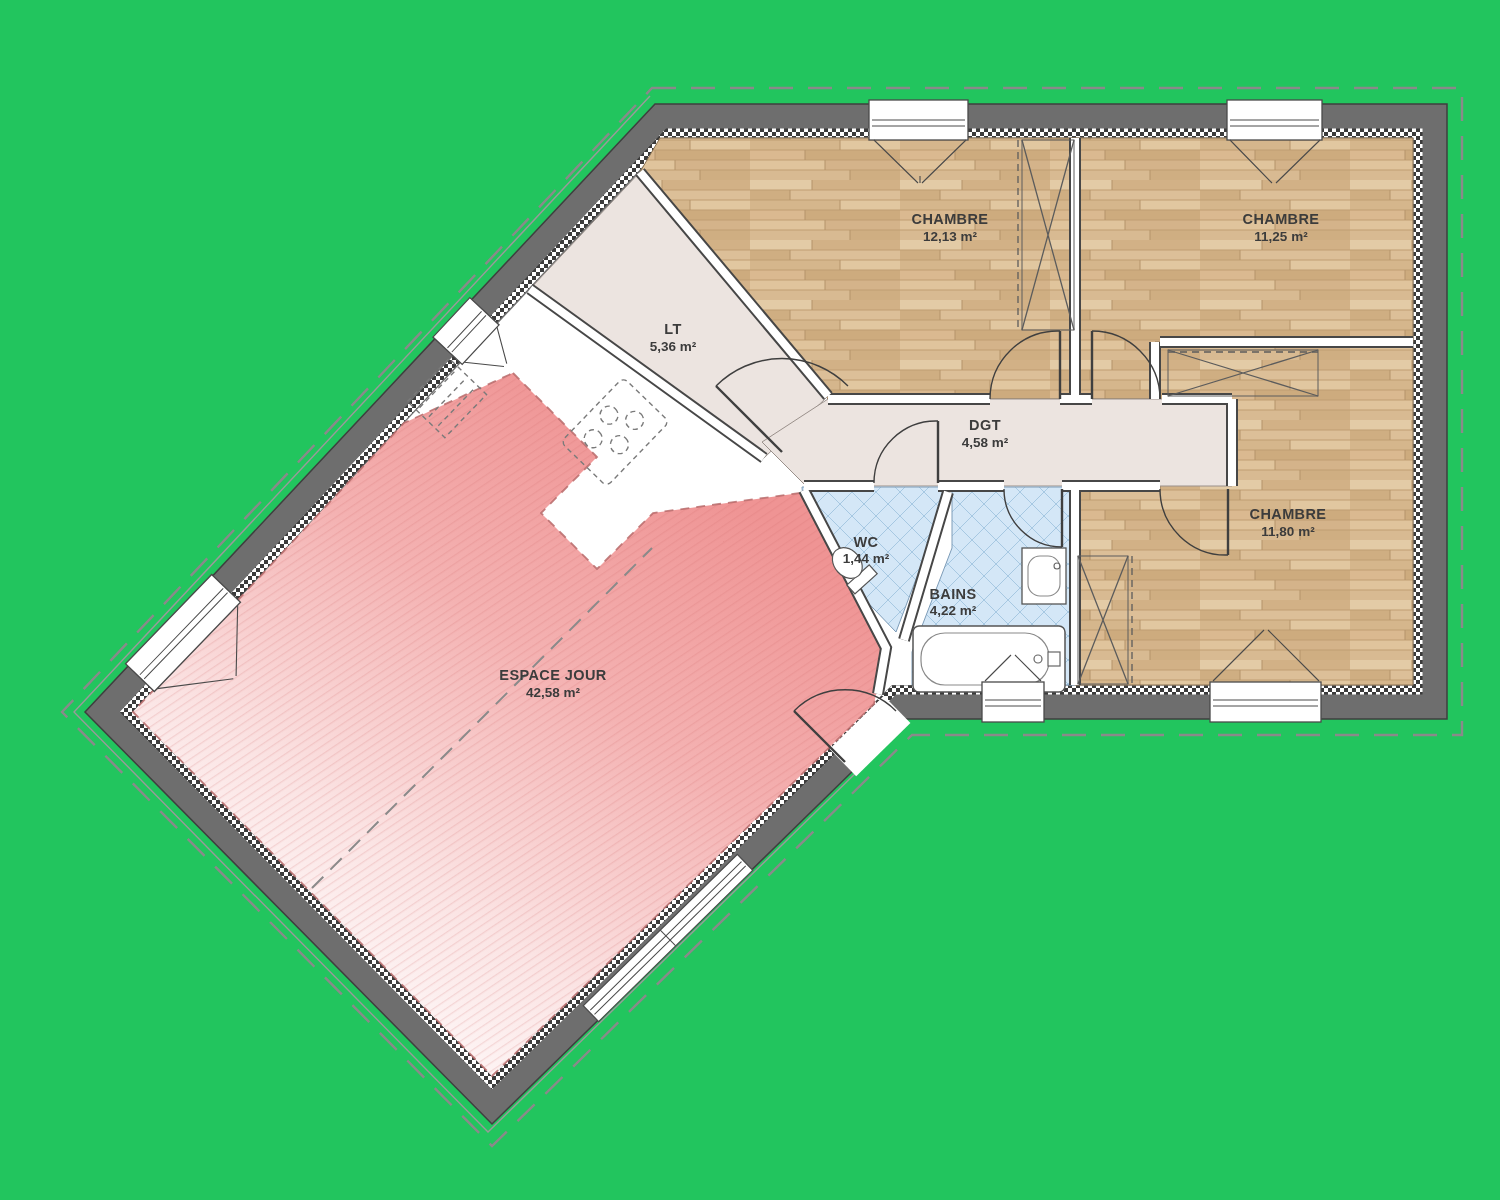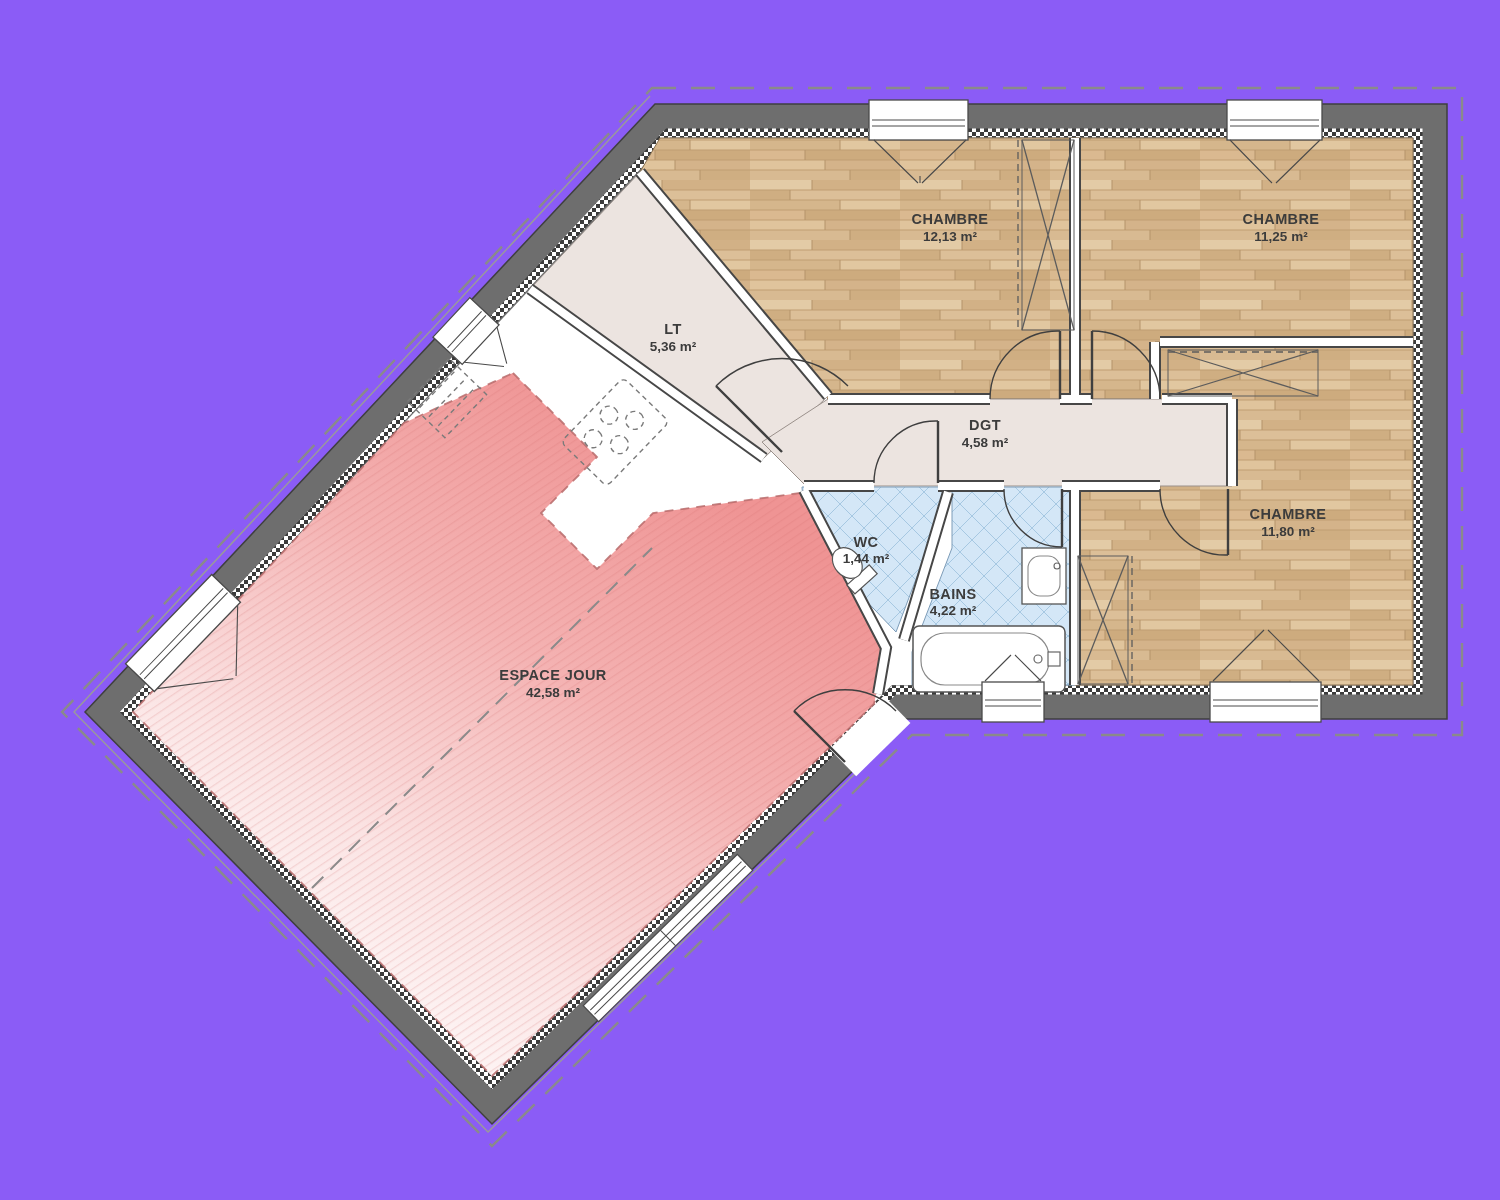--- a/index.html
+++ b/index.html
@@ -1,16 +1,16 @@
 <!DOCTYPE html>
 <html><head>
 <meta charset="utf-8">
 <style>
   html,body{margin:0;padding:0;background:#ffffff;}
-  #stage{position:relative;width:1500px;height:1200px;background:#8b5cf6;overflow:hidden;
+  #stage{position:relative;width:1500px;height:1200px;background:#22c55e;overflow:hidden;
          font-family:"Liberation Sans", sans-serif;}
   svg{position:absolute;left:0;top:0;}
   text.rname{font:700 14.5px "Liberation Sans", sans-serif;fill:#3c3c3c;letter-spacing:.4px;}
   text.rarea{font:700 13.5px "Liberation Sans", sans-serif;fill:#3c3c3c;}
 </style>
 </head>
 <body>
 
 <div id="stage">
 <svg width="1500" height="1200" viewBox="0 0 1500 1200">

